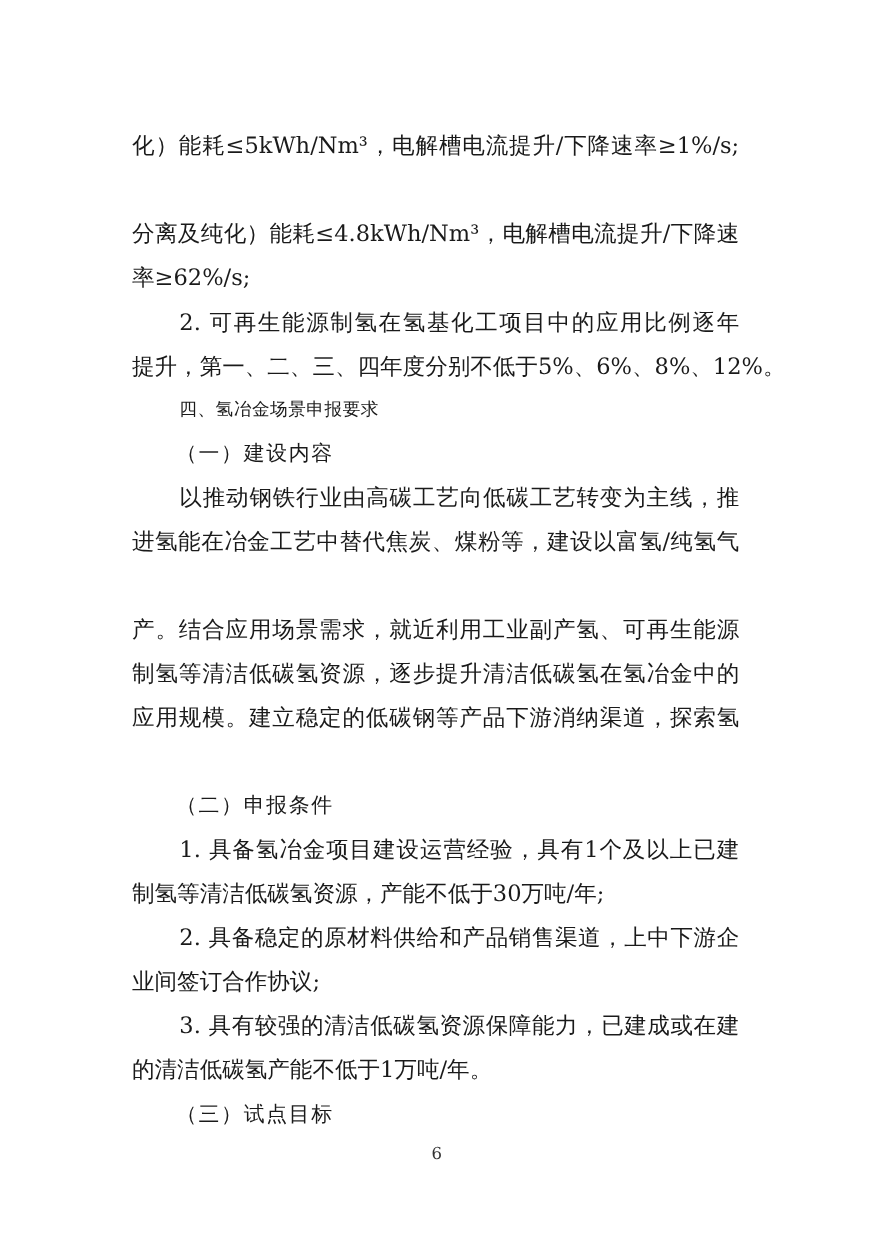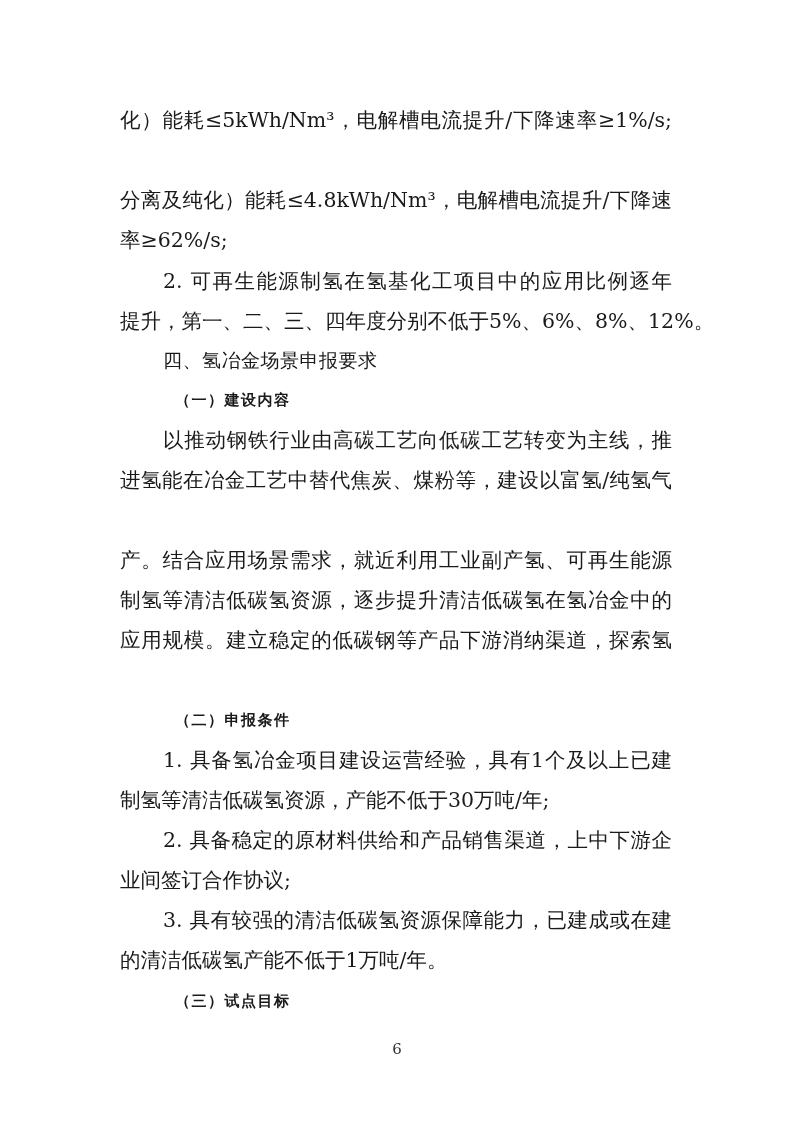--- a/index.html
+++ b/index.html
@@ -1,26 +1,26 @@
 <!DOCTYPE html>
 <html><head>
 <meta charset="utf-8">
 <style>
   html, body { margin: 0; padding: 0; background: #ffffff; }
   body { width: 794px; height: 1123px; position: relative; overflow: hidden;
          font-family: "DejaVu Serif", "Liberation Serif", serif; color: #1a1a1a; }
   .page { position: absolute; left: 0; top: 0; width: 794px; height: 1123px; }
   .line { position: absolute; left: 120px; width: 552px; height: 30px; line-height: 30px;
-          font-size: 20.5px; white-space: nowrap; text-align: justify; text-align-last: justify; }
+          font-size: 20.5px; white-space: nowrap; text-align: justify; text-align-last: justify; margin-top: 12px; }
   .line.indent { left: 163px; width: 509px; }
   .line.last { text-align-last: left; }
-  .line.heading { font-family: "DejaVu Sans", "Liberation Sans", sans-serif; font-size: 19px;
+  .line.heading { font-family: "DejaVu Sans", "Liberation Sans", sans-serif; font-size: 16px;
                   text-align-last: left; letter-spacing: 0.5px; }
-  .line.sub { font-family: "DejaVu Sans", "Liberation Sans", sans-serif; font-weight: bold;
-              font-size: 15px; text-align-last: left; letter-spacing: 1.5px; left: 175px; width: 514px; }
+  .line.sub { font-family: "DejaVu Sans", "Liberation Sans", sans-serif; font-weight: normal;
+              font-size: 19px; text-align-last: left; letter-spacing: 1.5px; left: 160px; width: 514px; }
   .page-num { position: absolute; left: 0; width: 794px; top: 1040px; text-align: center;
               font-size: 15px; color: #333; }
 </style>
 </head>
 <body>
 
 <div class="page">
   <div class="line" style="top:105px">化）能耗≤5kWh/Nm³，电解槽电流提升/下降速率≥1%/s;</div>
   <div class="line" style="top:185px">分离及纯化）能耗≤4.8kWh/Nm³，电解槽电流提升/下降速</div>
   <div class="line last" style="top:225px">率≥62%/s;</div>

